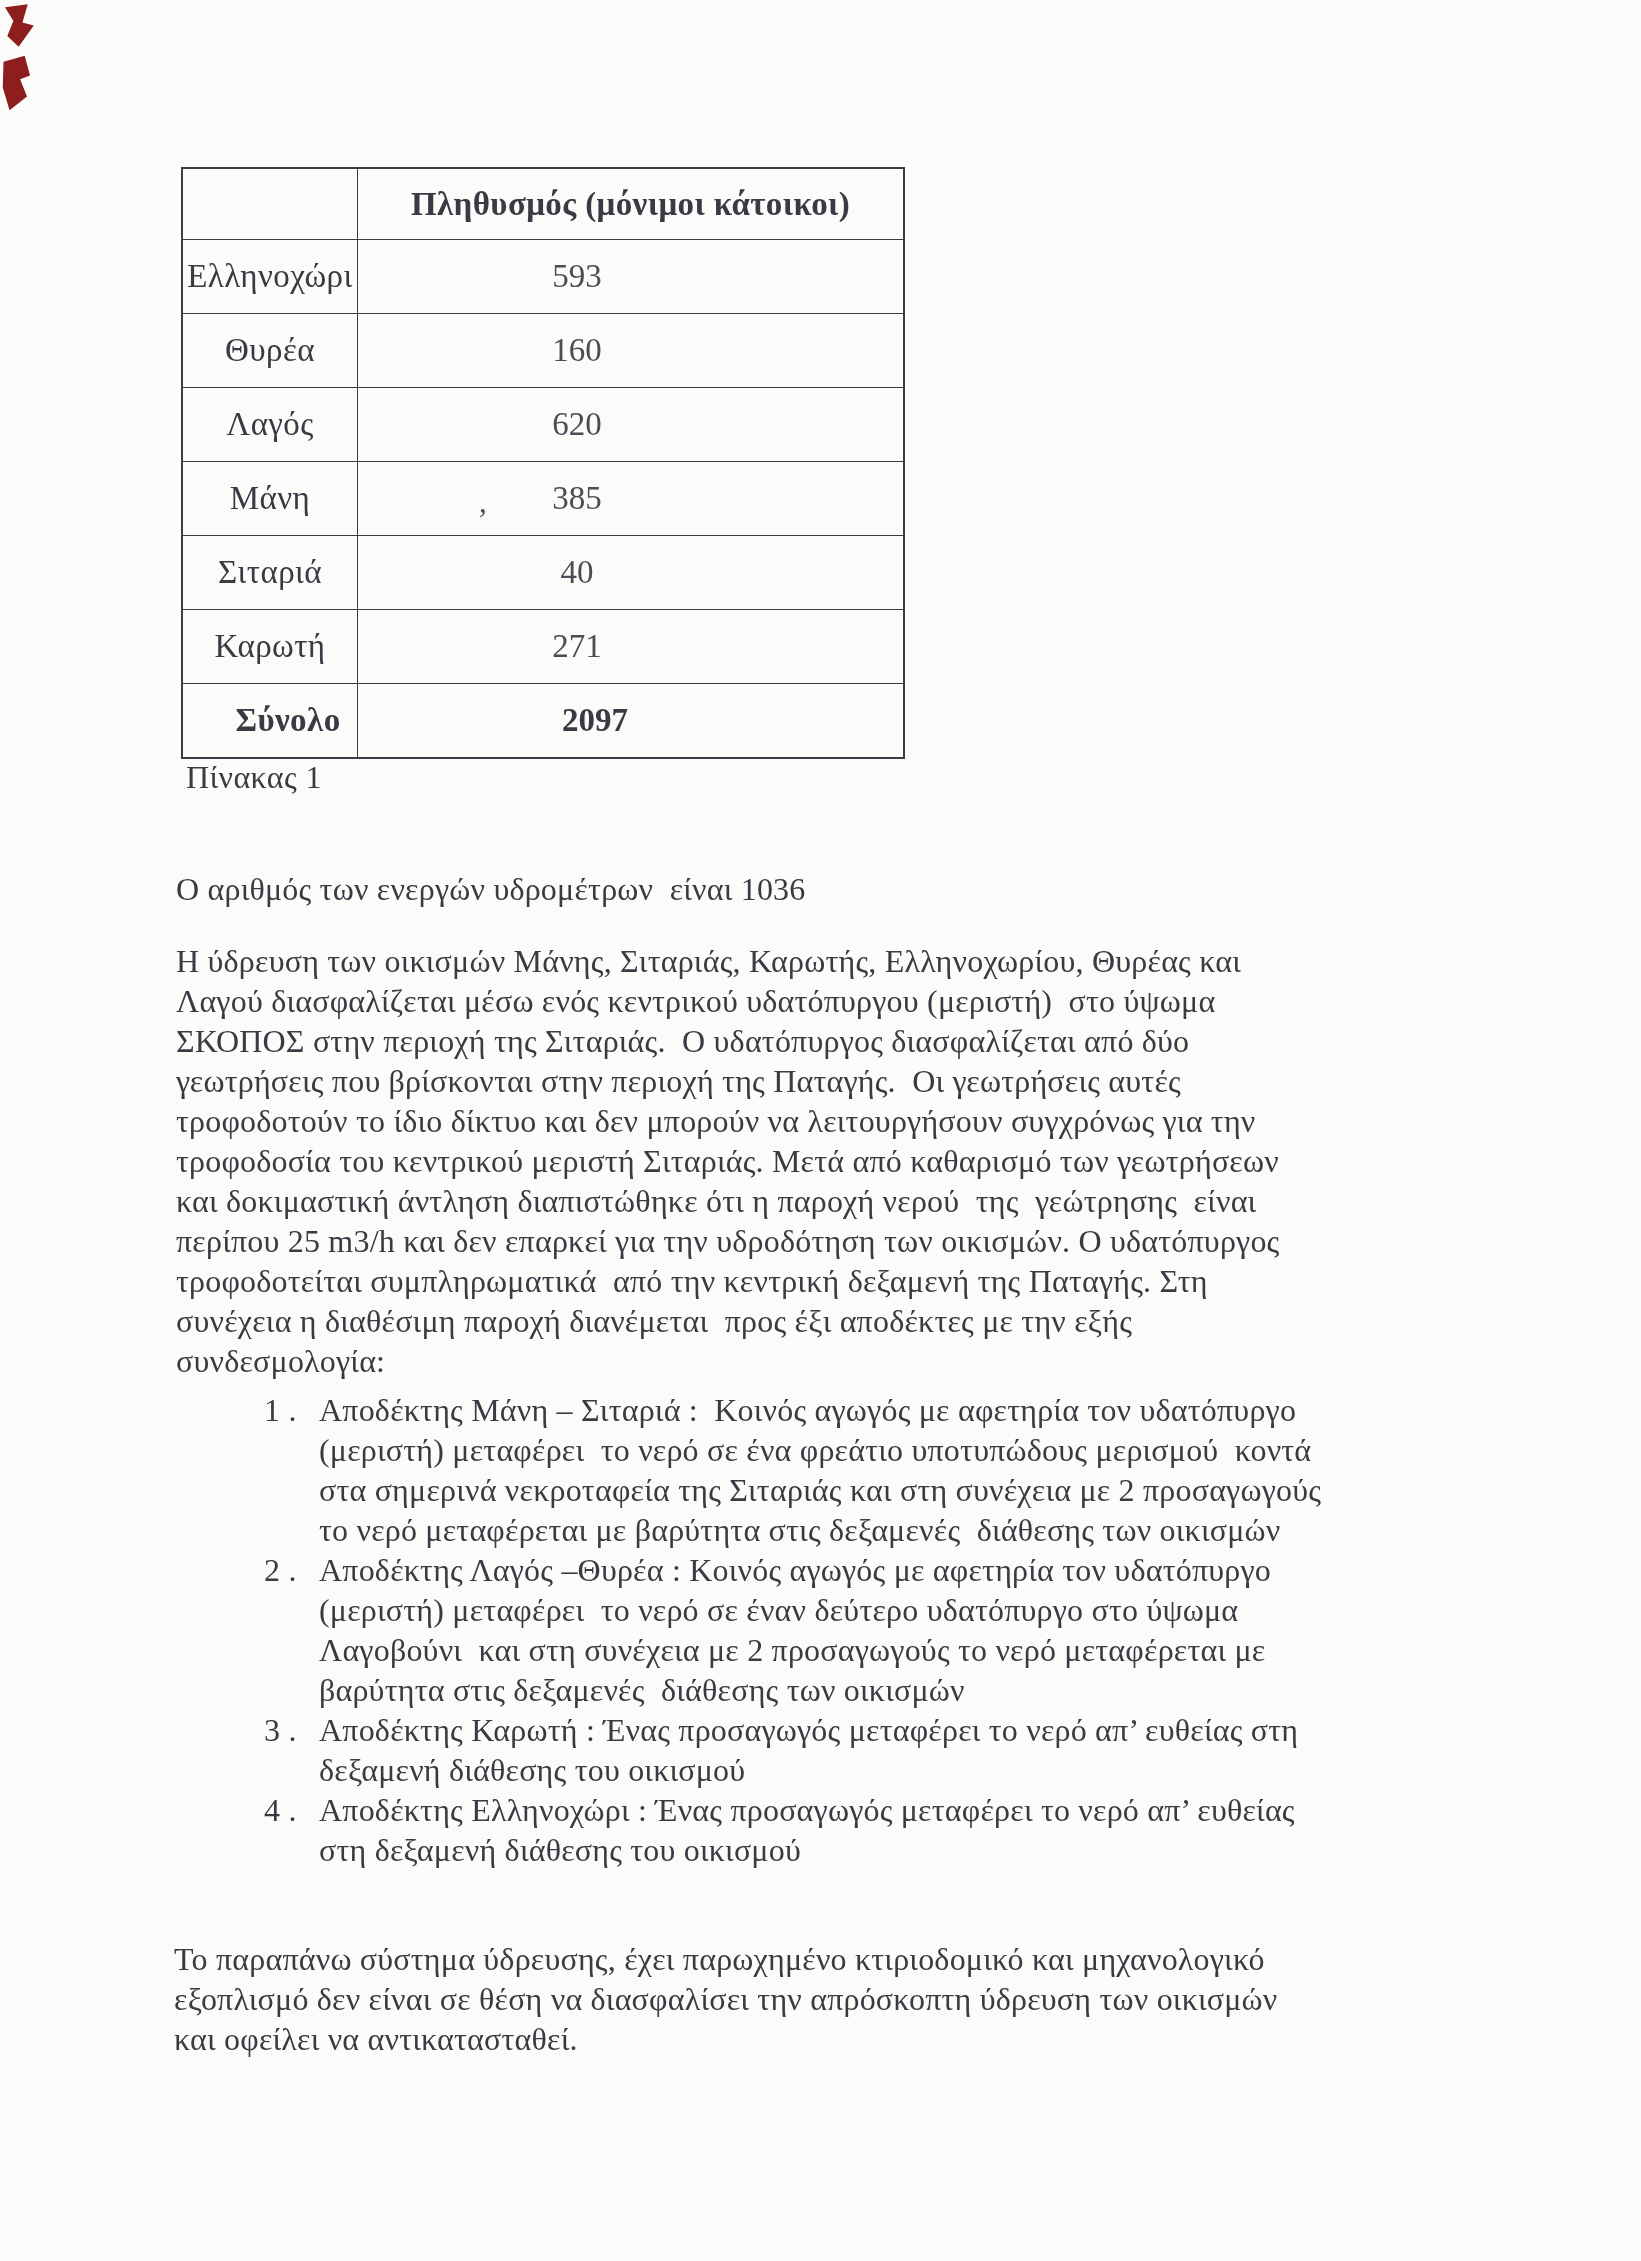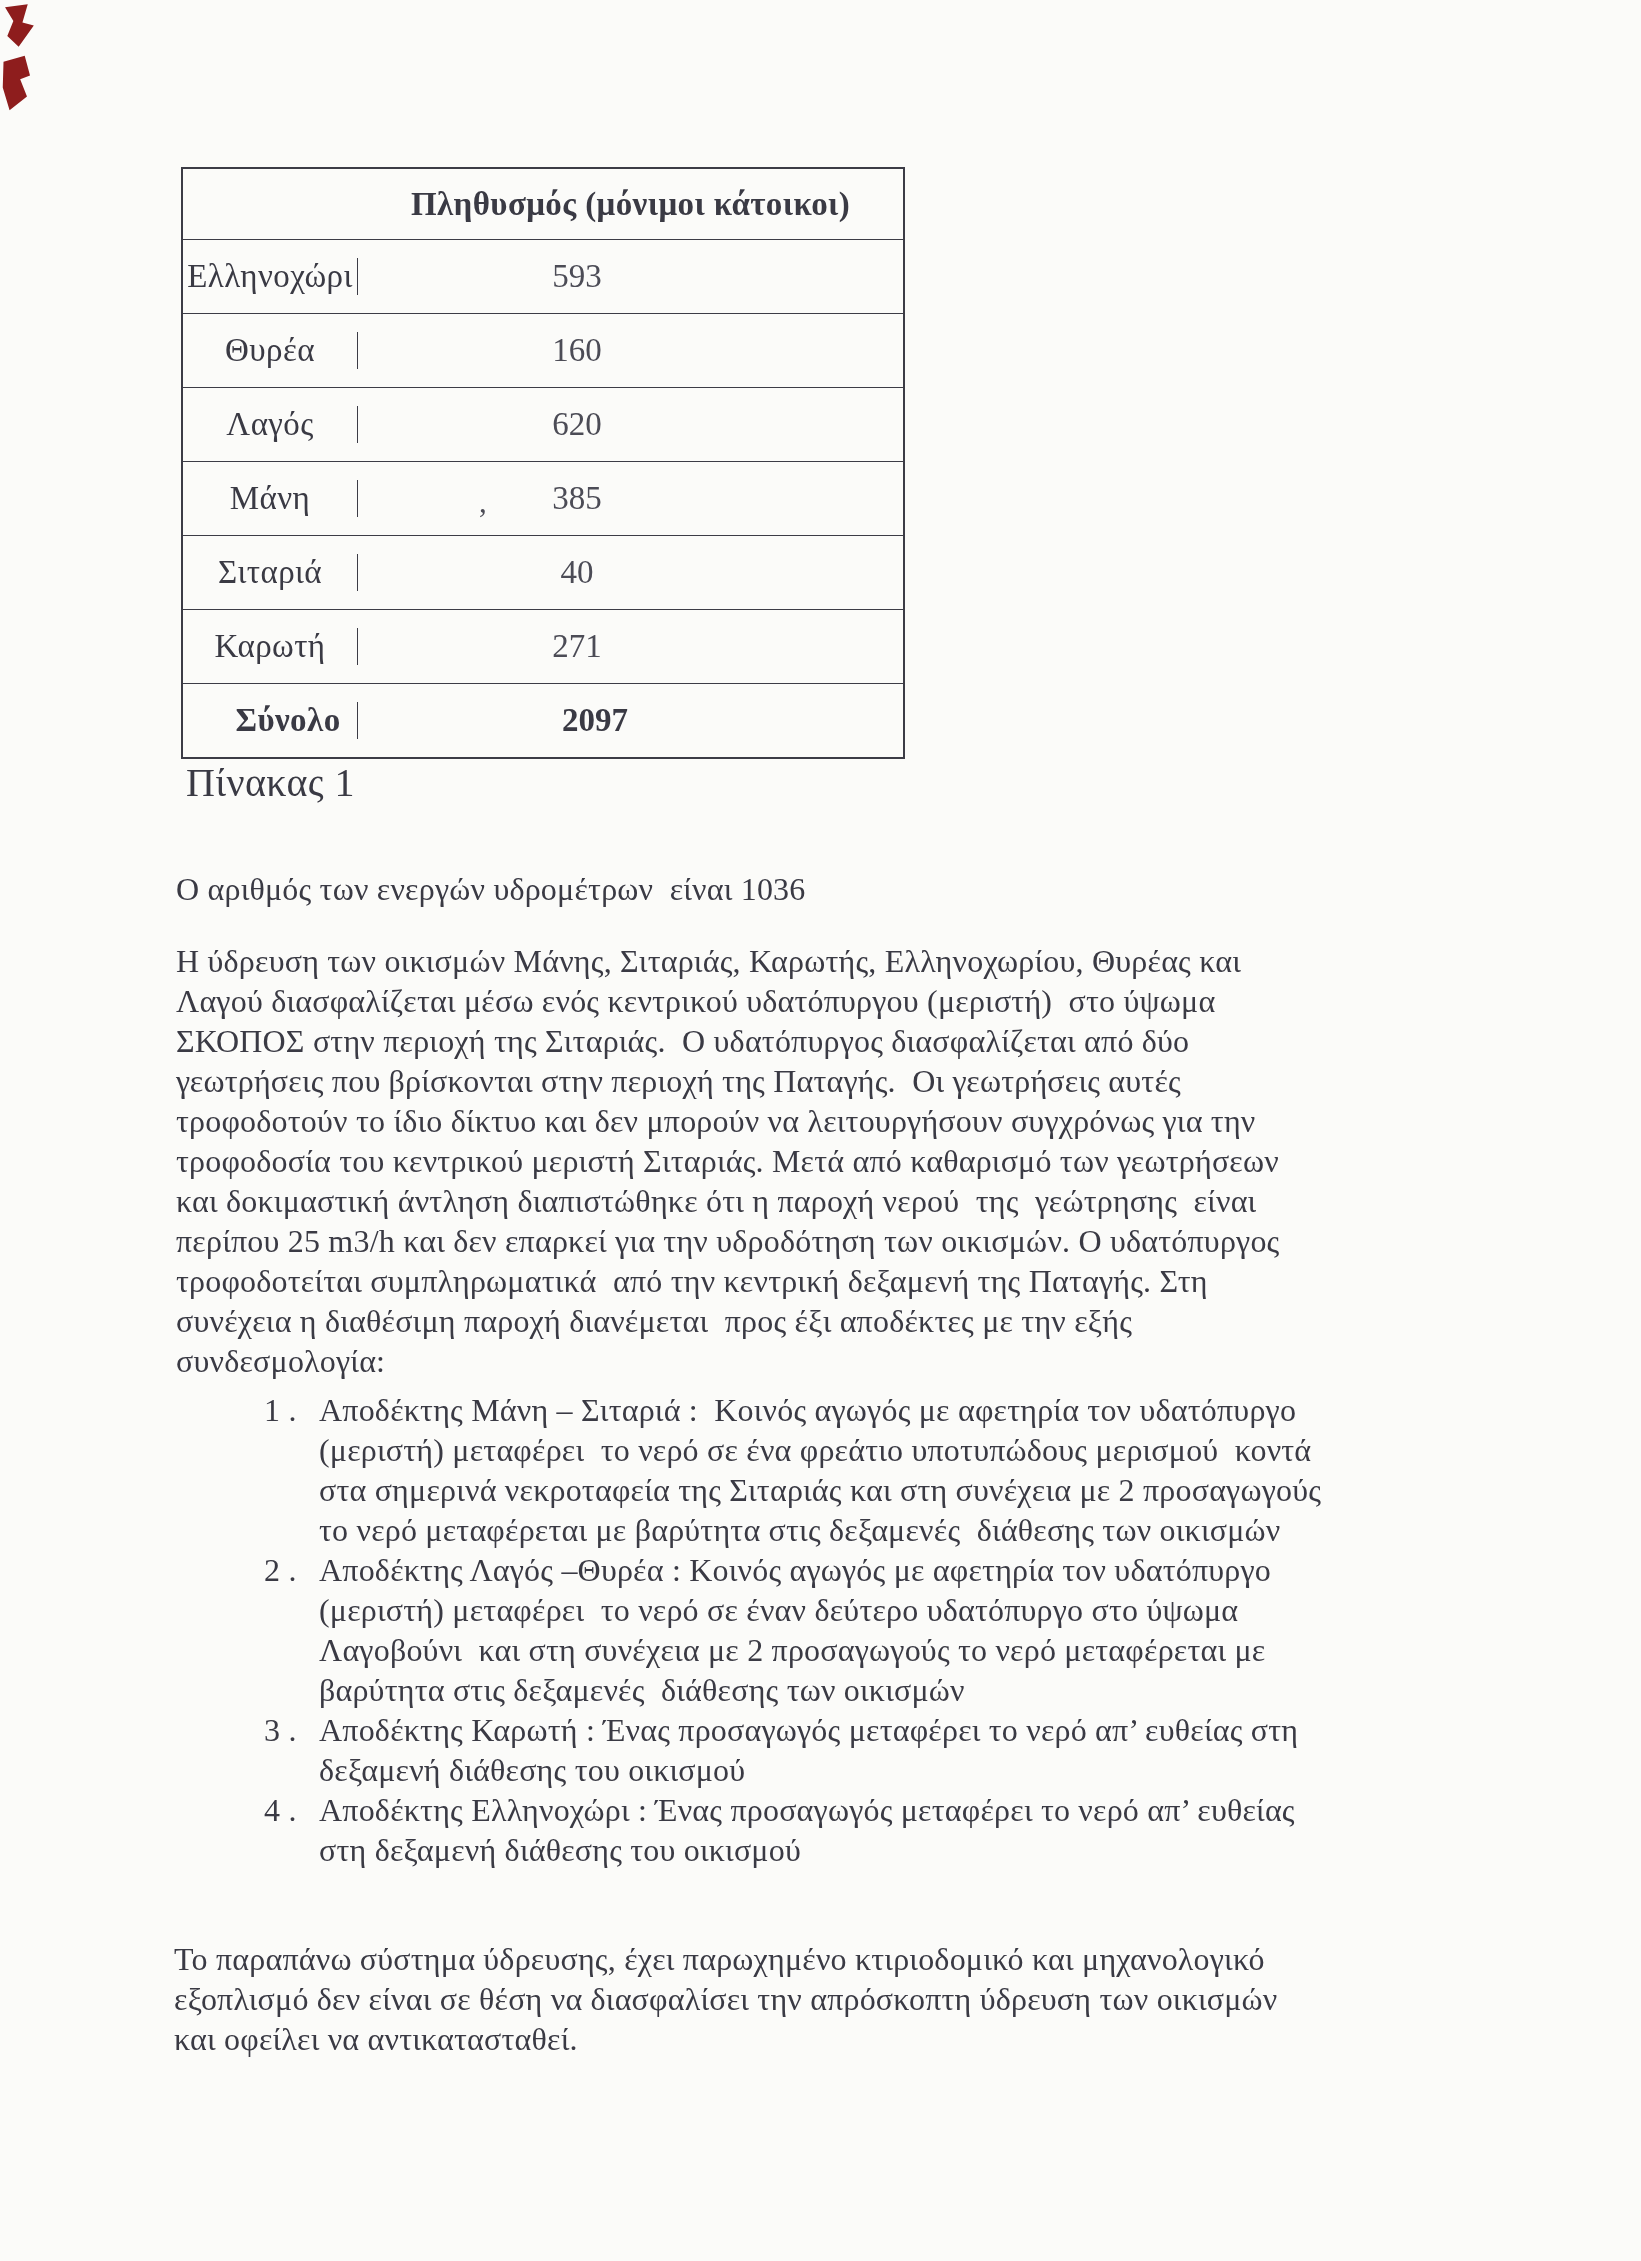--- a/index.html
+++ b/index.html
@@ -22,42 +22,42 @@
 
   
   .artifact{position:absolute;left:1.5px;top:1.5px;}
 
   
   .pop-table{
     position:absolute;left:181px;top:167px;width:724px;
     border:2.3px solid var(--border);
     font-size:33px;
   }
-  .t-row{display:flex;border-top:1.5px solid var(--border);height:74px;align-items:center;}
+  .t-row{display:flex;border-top:1.5px solid var(--border);height:74px;}
   .t-row.header{border-top:none;height:70px;}
   .t-cell-label{
     width:175px;flex:none;border-right:1.5px solid var(--border);
     display:flex;align-items:center;justify-content:center;
     letter-spacing:0.4px;
   }
   .t-cell-value{
     flex:1;display:flex;align-items:center;justify-content:center;
     padding-right:107px;color:var(--ink2);
   }
   .t-row.header .t-cell-value{
     font-weight:bold;color:var(--ink);padding-right:0;letter-spacing:0.4px;
   }
   .t-row.total .t-cell-label,.t-row.total .t-cell-value{font-weight:bold;color:var(--ink);padding-left:36px;}
   .stray-mark{
     position:absolute;left:296px;top:170px;font-size:31px;color:var(--ink2);
   }
 
   .caption{
     position:absolute;left:186px;top:759px;
-    font-size:40px;letter-spacing:0.4px;white-space:pre;
+    font-size:32px;letter-spacing:0.4px;white-space:pre;
   }
 
   .textblock{position:absolute;font-size:32px;letter-spacing:0.2px;}
   .line{line-height:40px;white-space:pre;}
 
   #intro{left:176px;top:869px;}
   #para1{left:176px;top:941px;}
   #para2{left:174px;top:1939px;}
 
   #list{position:absolute;left:264px;top:1390px;font-size:32px;letter-spacing:0.2px;}

